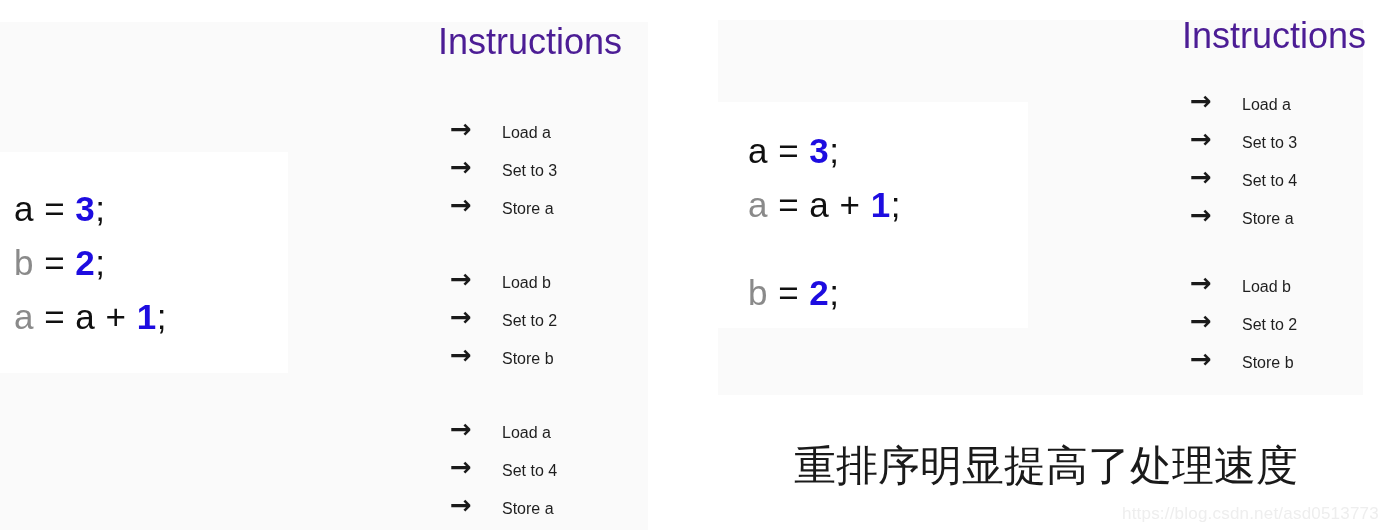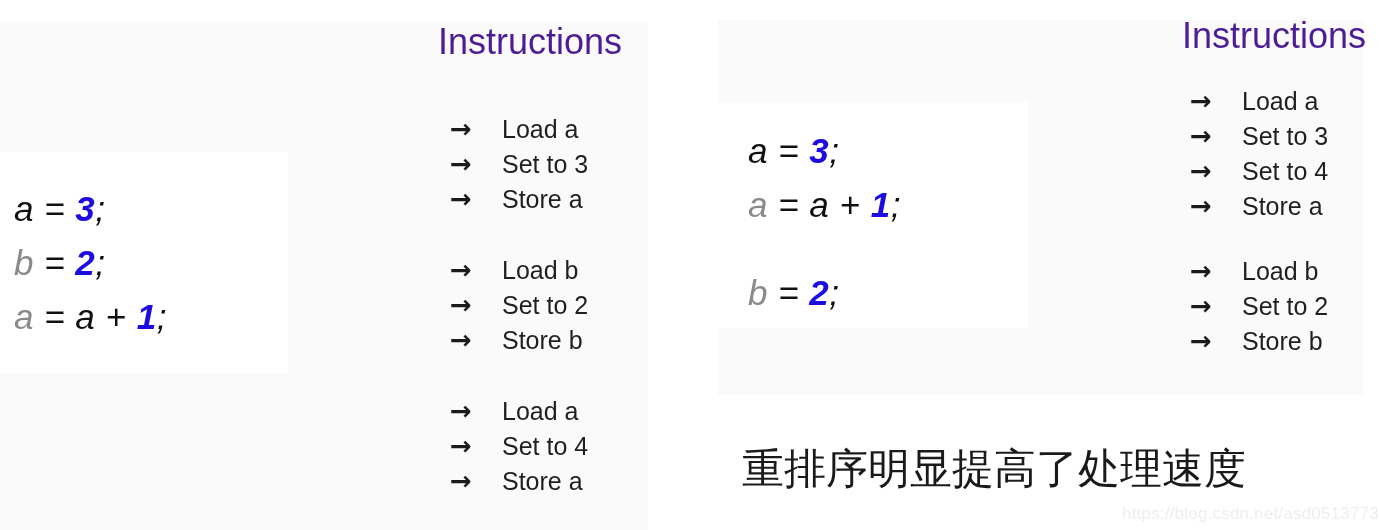--- a/index.html
+++ b/index.html
@@ -23,21 +23,20 @@
   }
   #panel-left  { left: 0px;   top: 22px; width: 648px; height: 508px; }
   #panel-right { left: 718px; top: 20px; width: 645px; height: 375px; }
 
   
   .code-box {
     position: absolute;
     background: #ffffff;
     font-family: "Liberation Sans", sans-serif;
     color: #111111;
-    font-style: italic;
   }
   #code-box-left  { left: 0px;   top: 152px; width: 288px; height: 221px; }
   #code-box-right { left: 718px; top: 102px; width: 310px; height: 226px; }
 
   .code-line {
     white-space: pre;
     font-size: 35px;
     line-height: 54px;
     letter-spacing: 0.5px;
     font-weight: 400;
@@ -85,36 +84,36 @@
   }
   .instr-arrow {
     width: 52px;
     flex: 0 0 52px;
     font-size: 26px;
     font-weight: 700;
     color: #1a1a1a;
     font-family: "DejaVu Sans", sans-serif;
   }
   .instr-label {
-    font-size: 25px;
+    font-size: 16px;
     color: #1f1f1f;
     white-space: nowrap;
     font-weight: 400;
   }
 
   
   #caption {
     position: absolute;
-    left: 742px;
+    left: 794px;
     top: 444px;
     font-size: 42px;
     line-height: 50px;
     color: #1a1a1a;
     white-space: nowrap;
-    font-family: Liberation Sans, sans-serif;
+    font-family: Liberation Mono, monospace;
     font-weight: 400;
   }
 
   
   #watermark {
     position: absolute;
     left: 1122px;
     top: 504px;
     font-size: 17px;
     color: #eeeeee;

